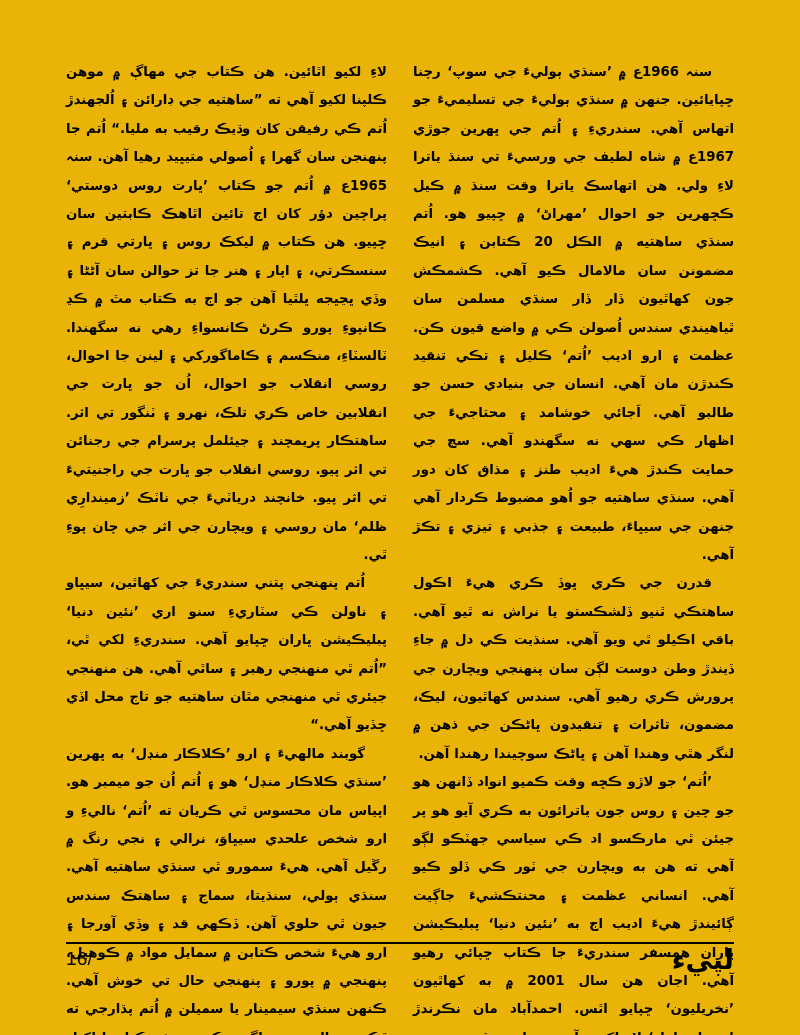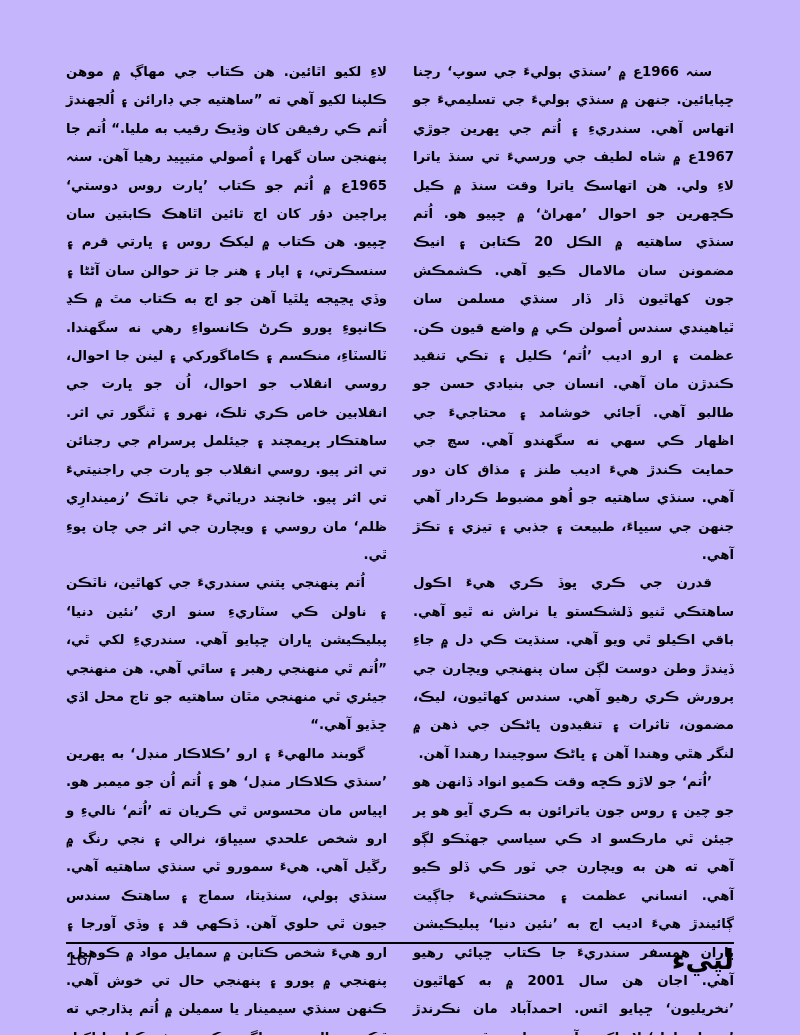--- a/index.html
+++ b/index.html
@@ -4,21 +4,21 @@
 <style>
   html, body {
     margin: 0;
     padding: 0;
     background: #ffffff;
   }
   .page {
     position: relative;
     width: 800px;
     height: 1035px;
-    background: #c4b5fd;
+    background: #eab308;
     overflow: hidden;
     box-sizing: border-box;
   }
 
   
   .content {
     position: absolute;
     left: 66px;
     top: 58px;
     width: 668px;
@@ -95,21 +95,21 @@
 </style>
 </head>
 <body>
 
 <div class="page">
 
   <div class="content">
 
     <div class="column">
       <p class="para cont">لاءِ لکيو اٿائين. هن ڪتاب جي مهاڳ ۾ موهن ڪلپنا لکيو آهي ته ”ساهتيه جي ڊارائن ۽ اُلجهندڙ اُتم ڪي رفيقن کان وڌيڪ رقيب به مليا.“ اُتم جا پنهنجن سان گهرا ۽ اُصولي متيڀيد رهيا آهن. سنہ 1965ع ۾ اُتم جو ڪتاب ’ڀارت روس دوستي‘ پراچين دؤر کان اڄ تائين اٿاهڪ ڪابتين سان ڇپيو. هن ڪتاب ۾ ليکڪ روس ۽ ڀارتي قرم ۽ سنسڪرتي، ۽ اپار ۽ هنر جا تز حوالن سان آڻڻا ۽ وڏي ڀڃڀجه ڀلٿيا آهن جو اڄ به ڪتاب مٿ ۾ ڪڍ ڪانپوءِ پورو ڪرڻ ڪانسواءِ رهي نه سگهندا. ٽالسٽاءِ، منڪسم ۽ ڪاماگوركي ۽ لينن جا احوال، روسي انقلاب جو احوال، اُن جو ڀارت جي انقلابين خاص ڪري تلڪ، نهرو ۽ ٽنگور تي اثر. ساهتڪار پريمچند ۽ جيئلمل پرسرام جي رجنائن تي اثر پيو. روسي انقلاب جو ڀارت جي راجنيتيءَ تي اثر پيو. خانچند درياٽيءَ جي ناٽڪ ’زميندارِي ظلم‘ مان روسي ۽ ويچارن جي اثر جي چان پوءِ ٿي.</p>
-      <p class="para indent">اُتم پنهنجي پتني سندريءَ جي کهاٿين، ناٽڪن ۽ ناولن ڪي سٽاريءِ سنو اري ’نئين دنيا‘ پبليڪيشن ڀاران ڇپايو آهي. سندريءِ لکي ٿي، ”اُتم ٿي منهنجي رهبر ۽ ساٿي آهي. هن منهنجي جيئري ٿي منهنجي مٿان ساهتيه جو تاج محل اڏي ڇڏيو آهي.“</p>
+      <p class="para indent">اُتم پنهنجي پتني سندريءَ جي کهاٿين، سيڀاو ۽ ناولن ڪي سٽاريءِ سنو اري ’نئين دنيا‘ پبليڪيشن ڀاران ڇپايو آهي. سندريءِ لکي ٿي، ”اُتم ٿي منهنجي رهبر ۽ ساٿي آهي. هن منهنجي جيئري ٿي منهنجي مٿان ساهتيه جو تاج محل اڏي ڇڏيو آهي.“</p>
       <p class="para indent">گوبند مالهيءَ ۽ ارو ’ڪلاڪار منڊل‘ به ڀهرين ’سنڌي ڪلاڪار منڊل‘ هو ۽ اُتم اُن جو ميمبر هو. اپياس مان محسوس ٿي ڪريان ته ’اُتم‘ ناليءِ و ارو شخص علحدي سيڀاوَ، نرالي ۽ نجي رنگ ۾ رڱيل آهي. هيءَ سمورو ٿي سنڌي ساهتيه آهي. سنڌي ٻولي، سنڌيتا، سماج ۽ ساهتڪ سندس جيون ٿي حلوي آهن. ڏڪهي قد ۽ وڏي آورجا ۽ ارو هيءَ شخص ڪتابن ۾ سمايل مواد ۾ ڪوهيل، پنهنجي ۾ پورو ۽ پنهنجي حال تي خوش آهي. ڪنهن سنڌي سيمينار يا سميلن ۾ اُتم پڌارجي ته ٽڪر تي الو ضرور لڳي. ڪوبه پيش ڪيل يا لکيل خيال ڪيس ڪين آڌڙندو ته هو ضرور آواز اُگهريندو آهي. 1963ع تائين ’اکل ڀارت سنڌي ٻولي ۽ ساهت سڀا‘ جو جنرل سيڪريٽري هو. سندس ڪيامڪاريءَ ۾ ’چيٽي چنڊ‘ سنڌيت جو ڏينهن ڪري ملهايو ويو ۽ سنڌي ٻولي، لپي ۽ تعليم ڪي وڪاس ڪرائڻ لاءِ هن ميلي ۾ سنڌي ڳت ۽ سنگيت ڪو نچيا هئا. هن سنڌين ڪي ۾ نعرا لڳنا آهن، ”آفرين ساٿيو، جان به اُڀتي وتو“ ۽ ’جنم سنڌي‘.</p>
 
     </div>
 
     <div class="column">
       <p class="para indent">سنہ 1966ع ۾ ’سنڌي ٻوليءَ جي سوپ‘ رچنا ڇپايائين. جنهن ۾ سنڌي ٻوليءَ جي تسليميءَ جو اتهاس آهي. سندريءِ ۽ اُتم جي ڀهرين جوڙي 1967ع ۾ شاه لطيف جي ورسيءَ تي سنڌ ياترا لاءِ ولي. هن اتهاسڪ ياترا وقت سنڌ ۾ ڪيل ڪڇهرين جو احوال ’مهراڻ‘ ۾ ڇپيو هو. اُتم سنڌي ساهتيه ۾ الڪل 20 ڪتابن ۽ انيڪ مضمونن سان مالامال ڪيو آهي. ڪشمڪش جون کهاٿيون ڏار ڏار سنڌي مسلمن سان ٿياهيندي سندس اُصولن ڪي ۾ واضع قيون ڪن. عظمت ۽ ارو اديب ’اُتم‘ ڪليل ۽ تڪي تنقيد ڪندڙن مان آهي. انسان جي بنيادي حسن جو طالبو آهي. اَجائي خوشامد ۽ محتاجيءَ جي اظهار ڪي سهي نه سگهندو آهي. سچ جي حمايت ڪندڙ هيءَ اديب طنز ۽ مذاق کان دور آهي. سنڌي ساهتيه جو اُهو مضبوط ڪردار آهي جنهن جي سيڀاءَ، طبيعت ۽ جذبي ۽ تيزي ۽ تڪڙ آهي.</p>
       <p class="para indent">قدرن جي ڪري ڀوڏ ڪري هيءَ اڪول ساهتڪي ٿنيو ڏلشڪستو يا نراش نه ٿيو آهي. باقي اڪيلو ٿي ويو آهي. سنڌيت ڪي دل ۾ جاءِ ڏيندڙ وطن دوست لڳن سان پنهنجي ويچارن جي پرورش ڪري رهيو آهي. سندس کهاٿيون، ليڪ، مضمون، تاثرات ۽ تنقيدون ڀاڻڪن جي ذهن ۾ لنگر هٿي وهندا آهن ۽ ڀاڻڪ سوچيندا رهندا آهن.</p>
       <p class="para indent">’اُتم‘ جو لاڙو ڪڇه وقت ڪميو انواد ڏانهن هو جو چين ۽ روس جون ياترائون به ڪري آيو هو پر جيئن ٿي مارڪسو اد ڪي سياسي جهٽڪو لڳو آهي ته هن به ويچارن جي ٽور ڪي ڏلو ڪيو آهي. انساني عظمت ۽ محنتڪشيءَ جاڳيت ڳائيندڙ هيءَ اديب اڄ به ’نئين دنيا‘ پبليڪيشن ڀاران همسفر سندريءَ جا ڪتاب ڇپائي رهيو آهي. اجان هن سال 2001 ۾ به کهاٿيون ’نخريليون‘ ڇپايو اٿس. احمدآباد مان نڪرندڙ ’جهولي لعل‘ لاءِ لکندو آهي. ساهتيه ٿي هن جي ملڪيت آهي، جيئن هر ڪنهن ڪي ملڪيت ۾ موهه ۽ ممتا ٿيندي آهي، اُها اُتم ڪي ساهتيه لاءِ آهي. اُتم ۽ ڪمورتيءَ جي ’نئين دنيا‘ ڀهرين منگزن هئي جيڪا ليڪڪن ڪي اُجورو ڏيندي هئي. اُتم سمورو ٿي ساهتيه آهي. سنڌي ساهتيه، سنڌي ٻولي ۽ سنڌي لپيءَ جو حامي آهي. اڇڙي اديب ڪي هينٽر به نمسڪار، پوءِ به نمسڪار آهي.</p>
 
     </div>

